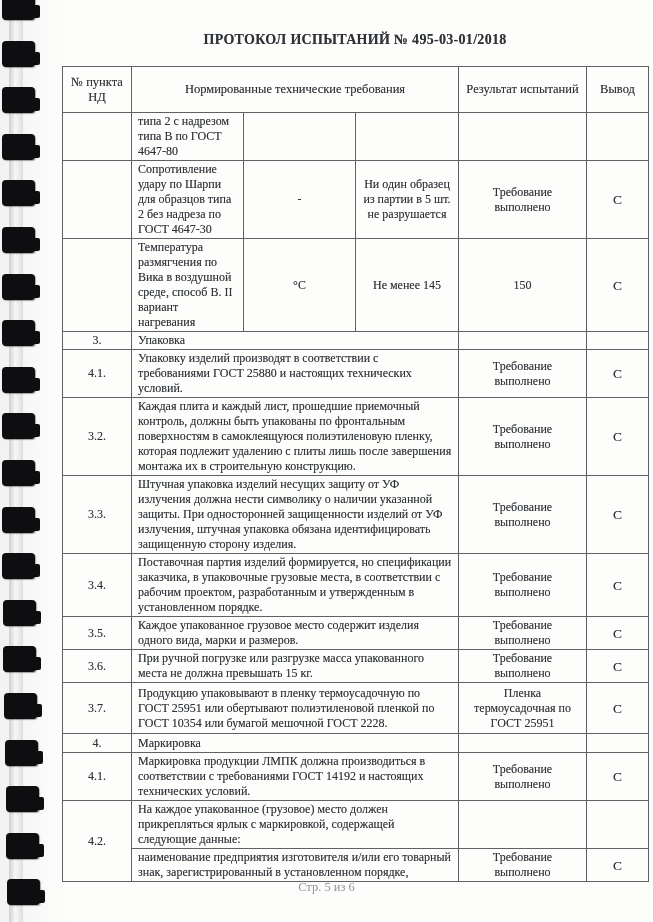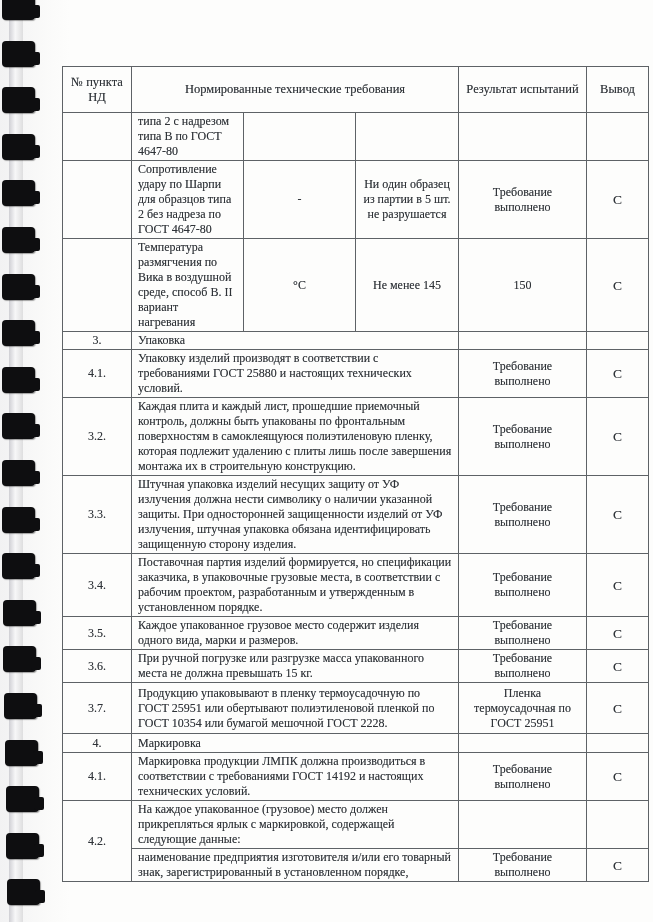--- a/index.html
+++ b/index.html
@@ -77,20 +77,21 @@
       <div class="tooth" style="top: 553.2px; left: 2px;"></div>
       <div class="tooth" style="top: 599.8px; left: 2.7px;"></div>
       <div class="tooth" style="top: 646.4px; left: 3.4px;"></div>
       <div class="tooth" style="top: 693px; left: 4.1px;"></div>
       <div class="tooth" style="top: 739.6px; left: 4.8px;"></div>
       <div class="tooth" style="top: 786.2px; left: 5.5px;"></div>
       <div class="tooth" style="top: 832.8px; left: 6.2px;"></div>
       <div class="tooth" style="top: 879.4px; left: 6.9px;"></div>
     </div>
 
+  <div class="doc-title">ПРОТОКОЛ ИСПЫТАНИЙ № 495-03-01/2018</div>
 
   <table class="protocol">
     <colgroup>
       <col style="width:69px">
         <col style="width:112px">
         <col style="width:112px">
       <col style="width:103px">
         <col style="width:128px">
         <col style="width:62px">
     </colgroup>
@@ -106,21 +107,21 @@
         <td class="c-num"></td>
         <td class="c-req">типа 2 с надрезом типа В по ГОСТ 4647-80</td>
         <td class="c-unit"></td>
         <td class="c-norm"></td>
         <td class="c-res"></td>
         <td class="c-verdict"></td>
       </tr>
 
       <tr class="r1">
         <td class="c-num"></td>
-        <td class="c-req">Сопротивление удару по Шарпи для образцов типа 2 без надреза по ГОСТ 4647-80</td>
+        <td class="c-req">Сопротивление удару по Шарпи для образцов типа 2 без надреза по ГОСТ 4647-30</td>
         <td class="c-unit">-</td>
         <td class="c-norm">Ни один образец из партии в 5 шт. не разрушается</td>
         <td class="c-res">Требование выполнено</td>
         <td class="c-verdict">С</td>
       </tr>
 
       <tr class="r2">
         <td class="c-num"></td>
         <td class="c-req">Температура размягчения по Вика в воздушной среде, способ В. II вариант нагревания</td>
         <td class="c-unit">°С</td>
@@ -206,13 +207,14 @@
         <td class="c-verdict"></td>
       </tr>
       <tr class="r14">
         <td class="c-req" colspan="3">наименование предприятия изготовителя и/или его товарный знак, зарегистрированный в установленном порядке,</td>
         <td class="c-res">Требование выполнено</td>
         <td class="c-verdict">С</td>
       </tr>
     </tbody>
   </table>
 
+  <div class="page-footer">Стр. 5 из 6</div>
 </div>
 
 </body></html>

